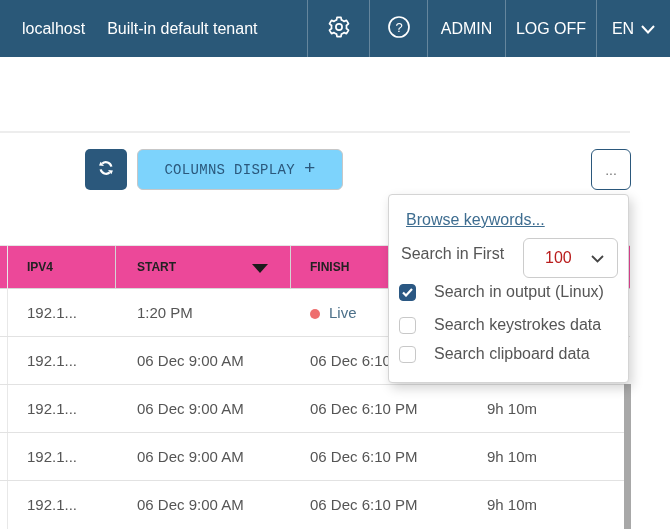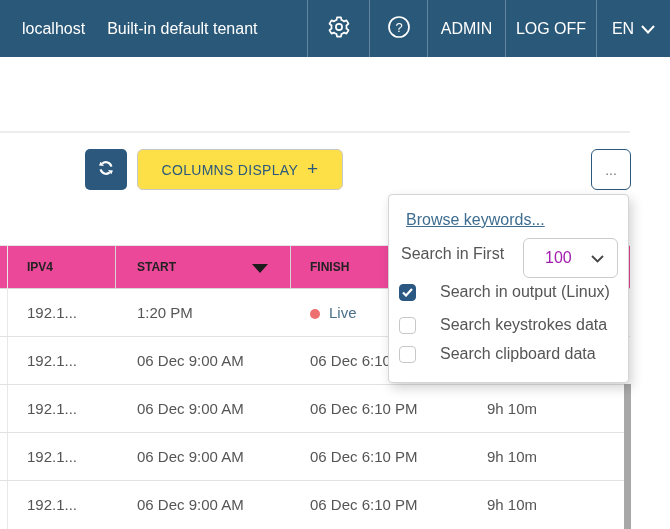--- a/index.html
+++ b/index.html
@@ -13,23 +13,23 @@
   .nav-sec{display:flex;align-items:center;justify-content:center;
            border-left:1px solid rgba(255,255,255,.28);cursor:pointer;}
   .w-gear{width:61px}.w-help{width:57px}.w-admin{width:77px}.w-logoff{width:90px}.w-en{width:73px}
   .nav-en{display:flex;align-items:flex-end;gap:7px;}
 
   
   .hr-line{position:absolute;left:0;top:131px;width:630px;height:2px;background:#ededed;}
   .btn-refresh{position:absolute;left:85px;top:149px;width:42px;height:41px;background:#2b587c;
                border-radius:5px;display:flex;align-items:center;justify-content:center;cursor:pointer;}
   .btn-columns{position:absolute;left:137px;top:149px;width:206px;height:41px;box-sizing:border-box;
-               border:1px solid #c7c7c7;border-radius:6px;background:#fde047;color:#2b587c;
+               border:1px solid #c7c7c7;border-radius:6px;background:#7dd3fc;color:#2b587c;
                display:flex;align-items:center;justify-content:center;gap:9px;font-size:14px;
-               letter-spacing:.3px;cursor:pointer;}
+               letter-spacing:.3px;cursor:pointer;font-family:Liberation Mono, monospace;}
   .btn-columns .plus{font-size:19px;font-weight:400;margin-top:-2px;}
   .search-wrap{position:absolute;left:352px;top:149px;width:233px;height:41px;}
   .search-input{width:100%;height:100%;box-sizing:border-box;border:1px solid #ccc;border-radius:6px;
                 padding:0 40px 0 16px;font-size:16px;color:#555;outline:none;
                 font-family:"Liberation Sans",sans-serif;}
   .search-input::placeholder{color:#8f8f8f;opacity:1;}
   .search-mag{position:absolute;right:11px;top:11px;pointer-events:none;}
   .btn-more{position:absolute;left:591px;top:149px;width:40px;height:41px;box-sizing:border-box;
             border:1px solid #2b587c;border-radius:6px;background:#fff;color:#757575;
             display:flex;align-items:center;justify-content:center;font-size:14px;cursor:pointer;}
@@ -55,22 +55,22 @@
             margin-right:9px;vertical-align:-1px;}
 
   
   .panel{position:absolute;left:388px;top:194px;width:241px;height:189px;background:#fff;
          box-sizing:border-box;border:1px solid #d4d4d4;border-radius:4px;z-index:6;
          box-shadow:3px 5px 12px rgba(0,0,0,.18);font-size:16px;color:#555;}
   .browse-link{position:absolute;left:17px;top:16px;color:#3e6d90;text-decoration:underline;cursor:pointer;}
   .sif-label{position:absolute;left:12px;top:50px;}
   .sif-select{position:absolute;left:134px;top:43px;width:95px;height:40px;box-sizing:border-box;
               border:1px solid #ccc;border-radius:6px;display:flex;align-items:center;
-              justify-content:space-between;padding:0 13px 0 21px;color:#a21caf;cursor:pointer;}
-  .opt{position:absolute;left:10px;display:flex;align-items:flex-end;gap:24px;cursor:pointer;}
+              justify-content:space-between;padding:0 13px 0 21px;color:#b91c1c;cursor:pointer;}
+  .opt{position:absolute;left:10px;display:flex;align-items:flex-end;gap:18px;cursor:pointer;}
   .opt-1{top:88px}.opt-2{top:121px}.opt-3{top:150px}
   .cb{width:17px;height:17px;box-sizing:border-box;border:1px solid #c8c8c8;border-radius:4px;
       background:#fff;display:flex;align-items:center;justify-content:center;flex:0 0 auto;}
   .cb.on{background:#2b5883;border-color:#2b5883;}
   .cb svg{display:none;}
   .cb.on svg{display:block;}
 
   
   .scroll-thumb{position:absolute;left:624px;top:384px;width:7px;height:145px;background:#a8a8a8;cursor:pointer;}
 </style>

